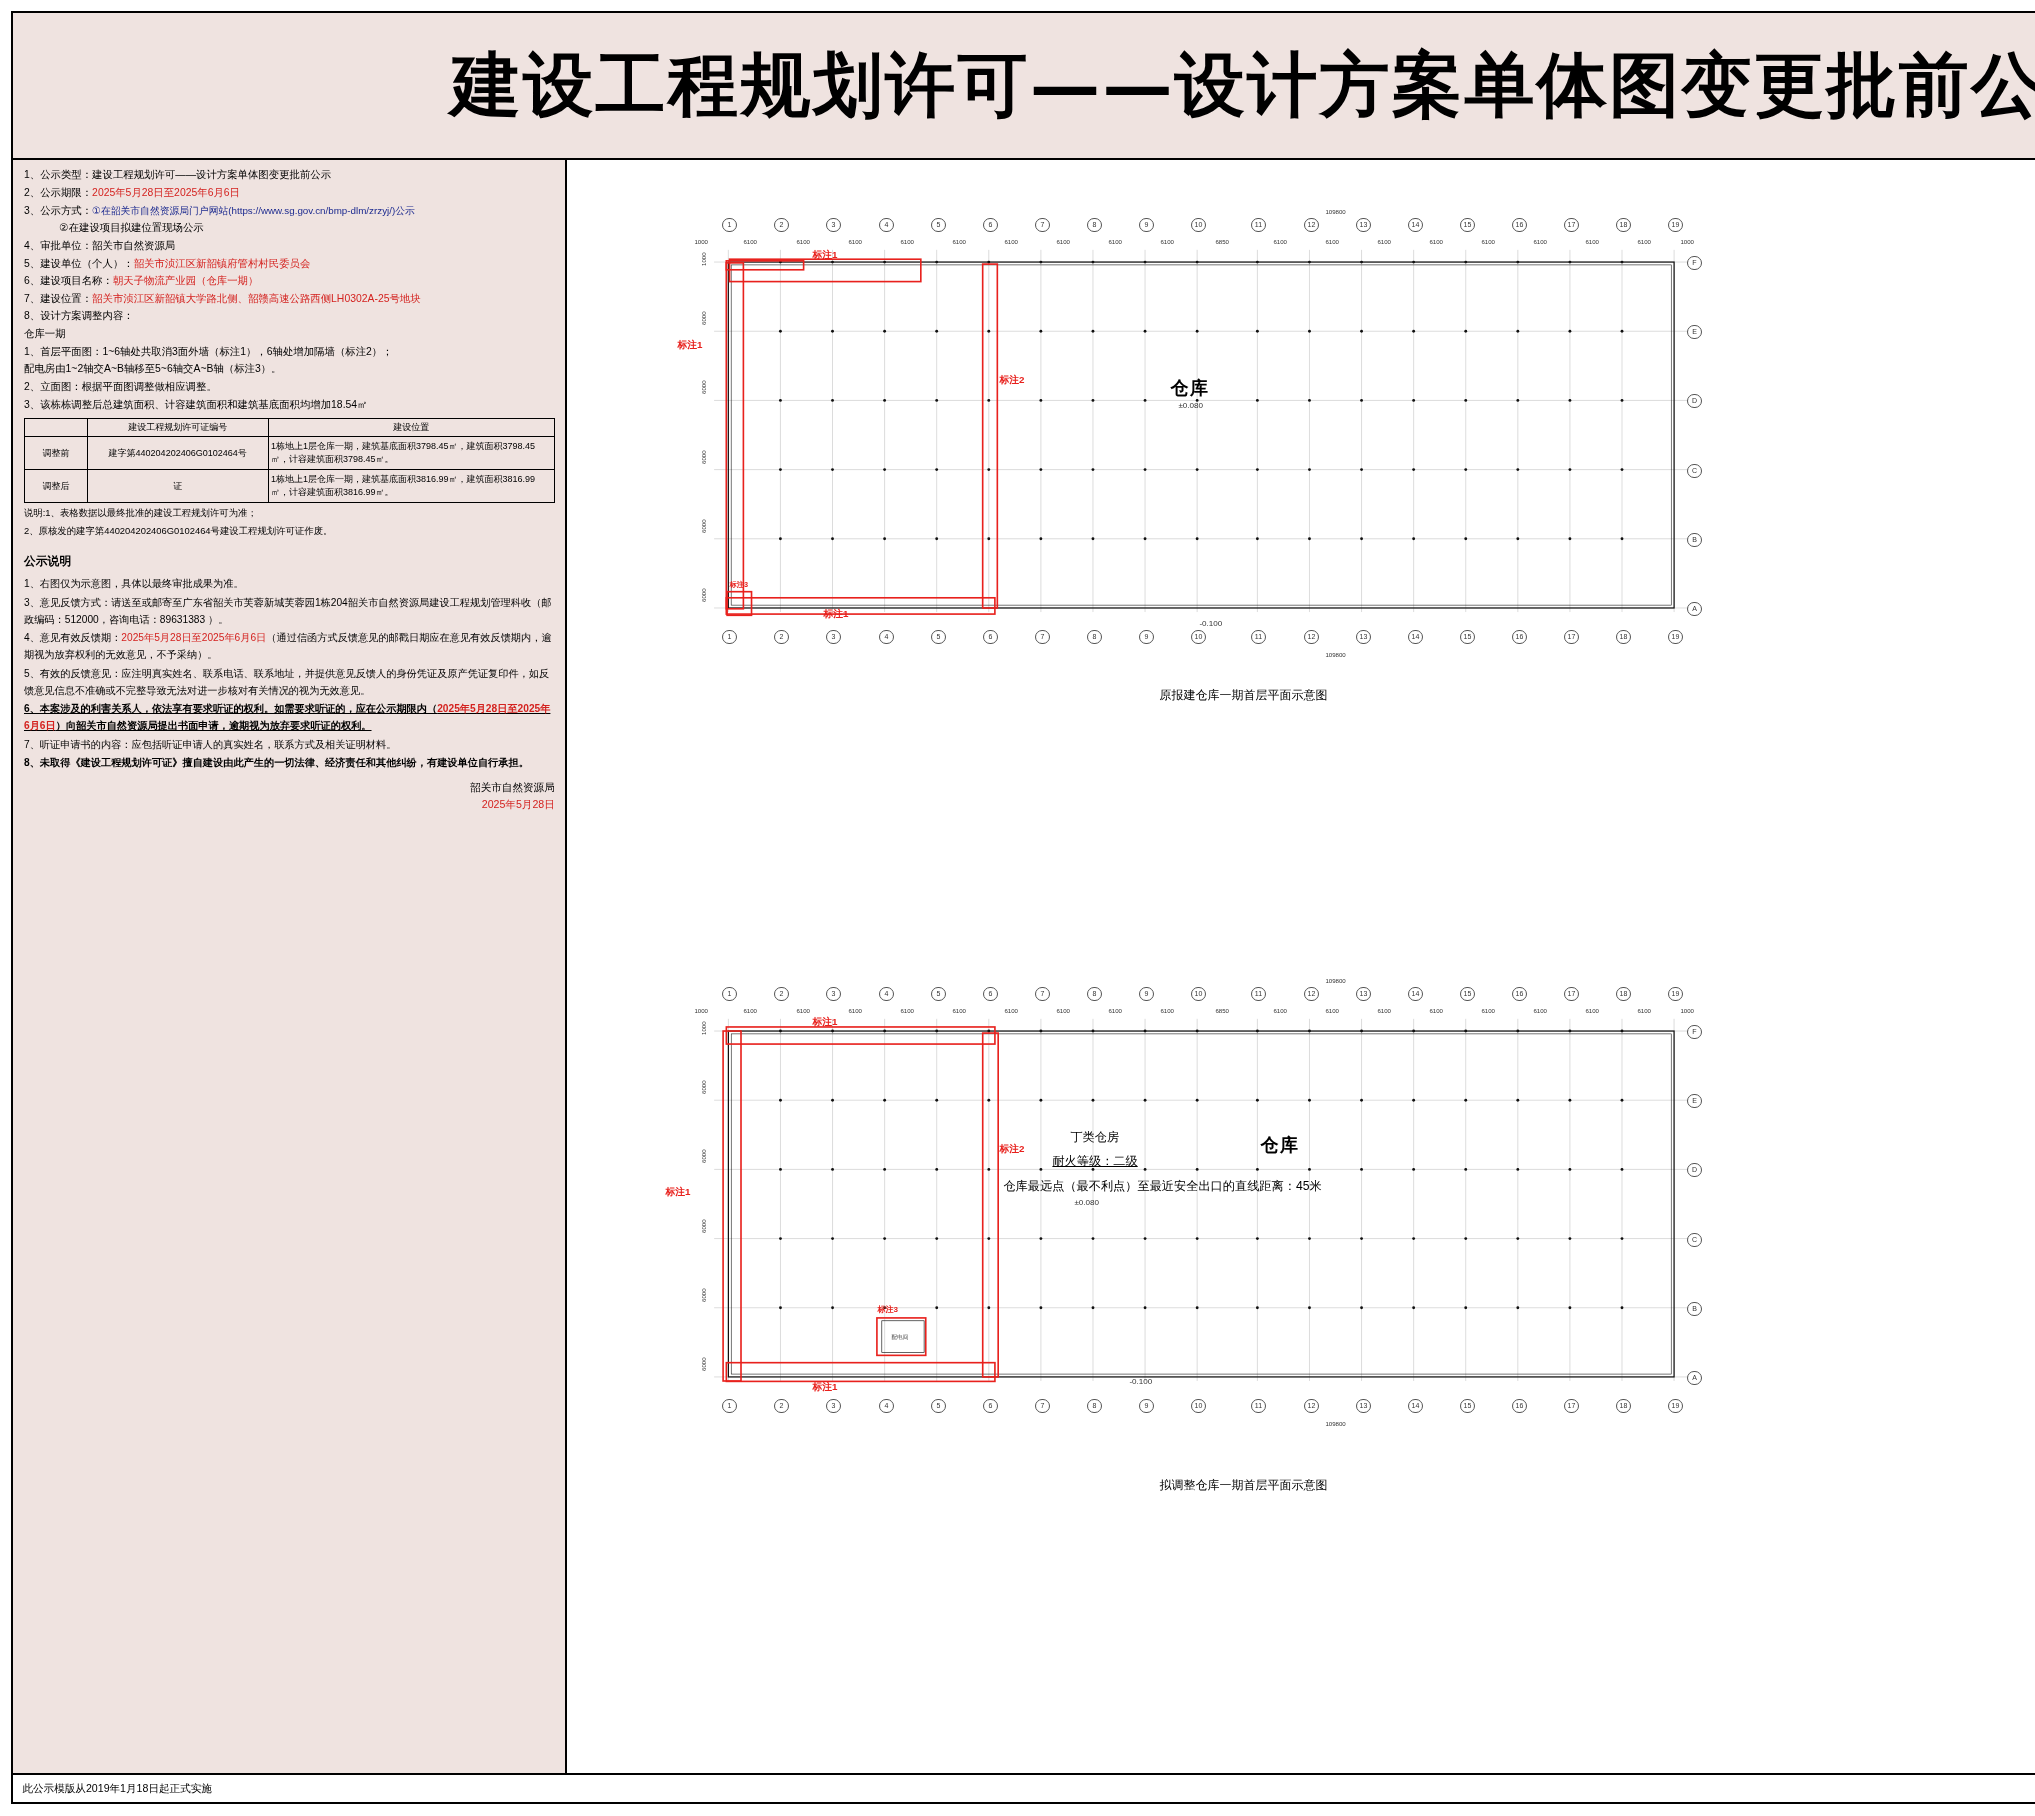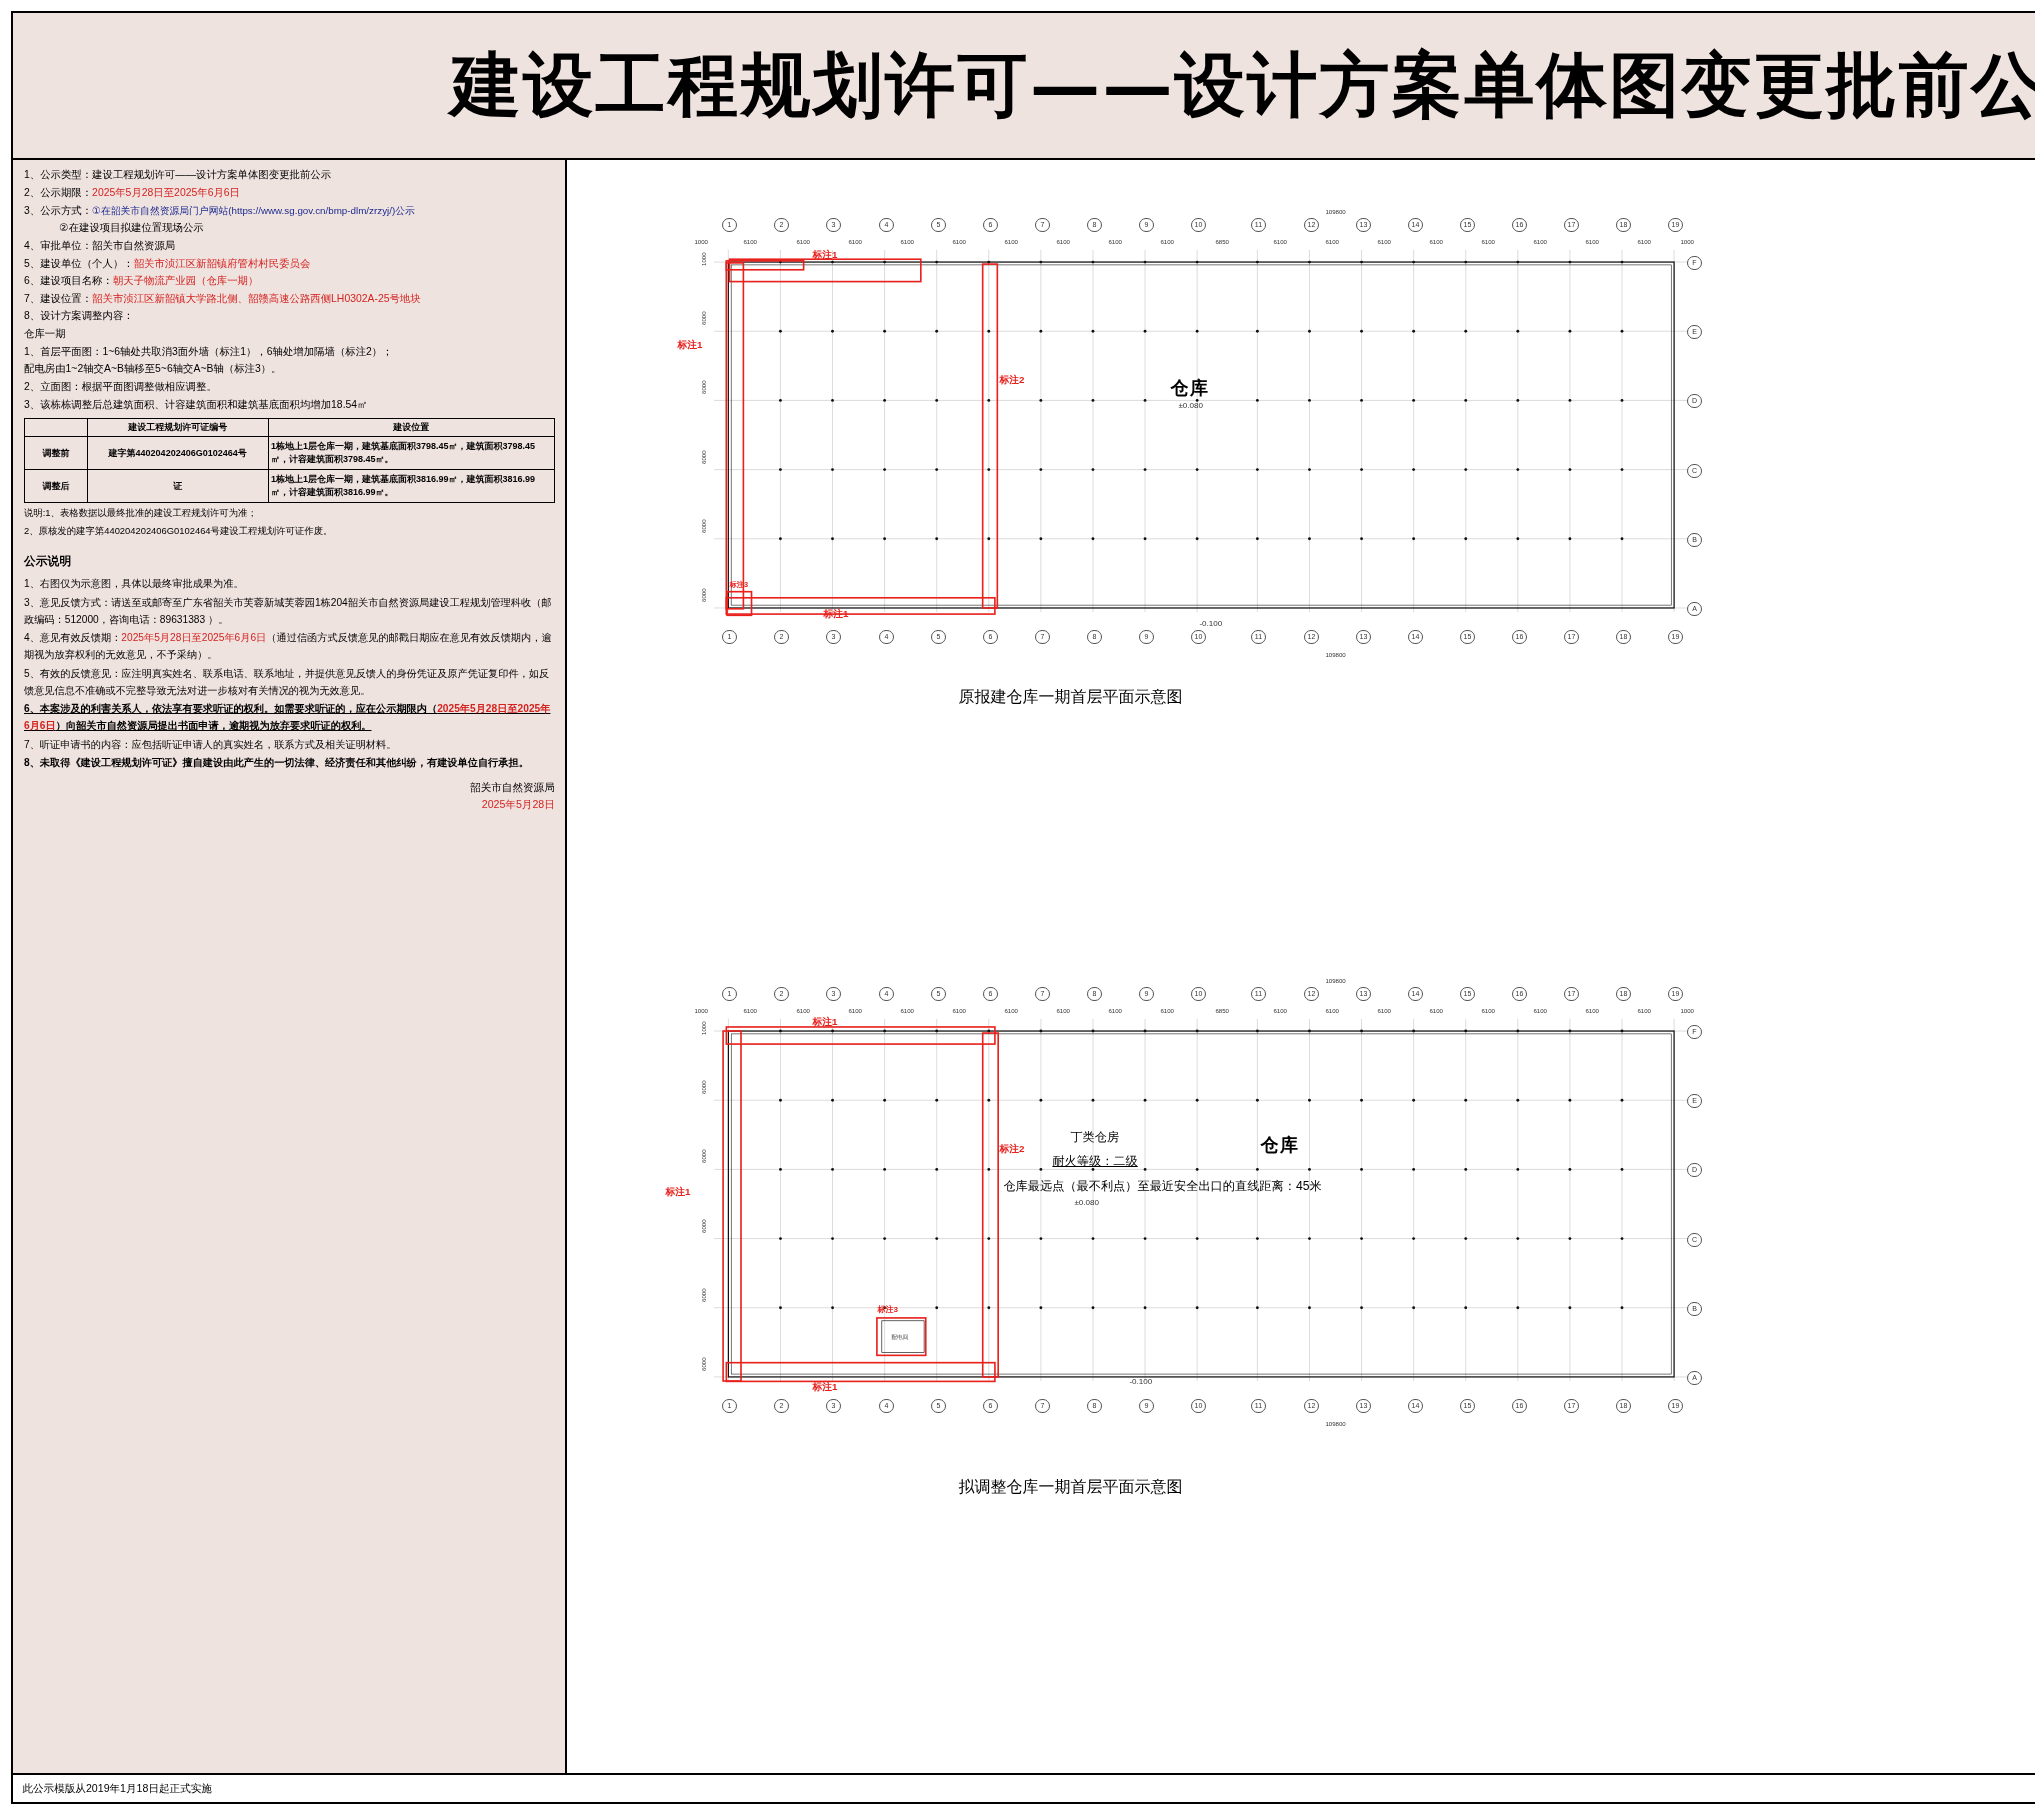--- a/index.html
+++ b/index.html
@@ -81,21 +81,21 @@
     width: 100%;
     margin-top: 4.1px;
     font-size: 9px;
     line-height: 1.35;
   }
   table.spec td, table.spec th {
     border: 0.8px solid #000;
     padding: 2.8px 2.4px;
     vertical-align: middle;
     text-align: center;
-    font-weight: bold;
+    font-weight: normal;
     margin-top: 10px;
   }
   table.spec td.lbl { width: 57px; }
   table.spec td.mid { width: 175px; }
   table.spec td.desc {
     text-align: left;
     line-height: 1.45;
   }
   .note-after-table {
     font-size: 9.4px;
@@ -142,21 +142,22 @@
     left: 568px;
     top: 160px;
     width: 1626px;
     height: 1613px;
     background: #fff;
     border-right: 2px solid #000;
     box-sizing: border-box;
   }
   .dwg-caption {
     position: absolute;
-    font-size: 16px;
+    font-size: 12px;
+    text-align: center;
     width: 100%;
   }
   
   .plan-wrap { position: absolute; }
   .colhead {
     position: absolute;
     width: 12.2px; height: 12.2px;
     border: 0.8px solid #555;
     border-radius: 50%;
     font-size: 7px;

